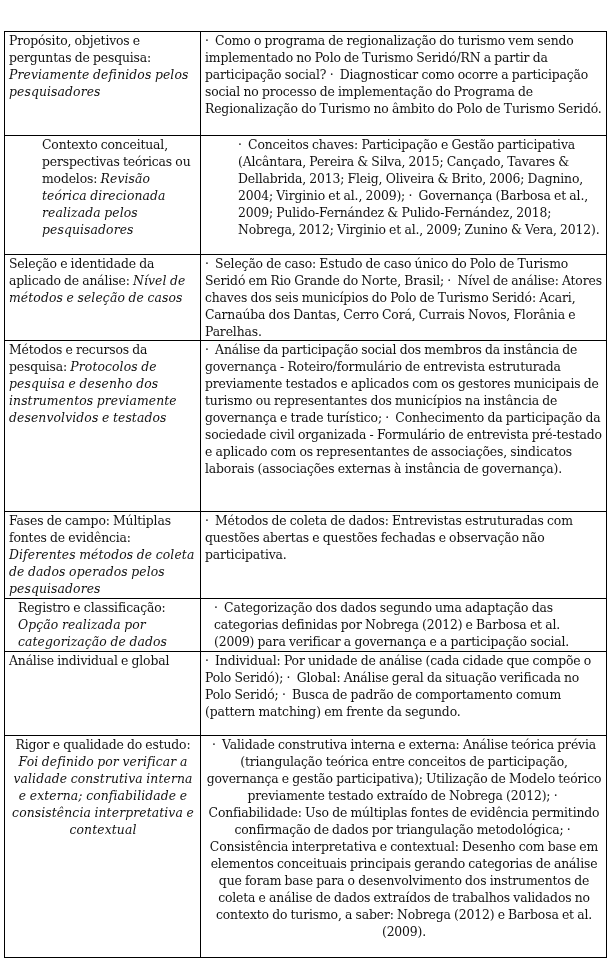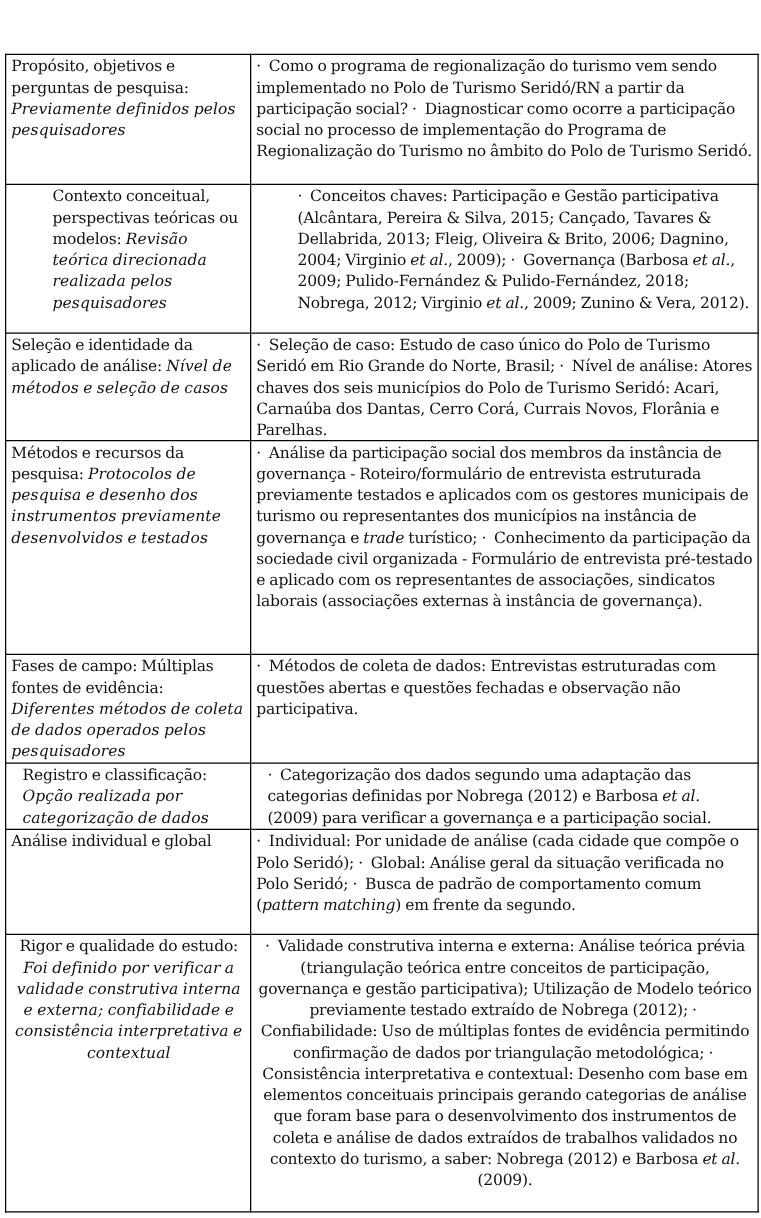--- a/index.html
+++ b/index.html
@@ -11,40 +11,40 @@
       width: 609px;
       height: 974px;
       position: relative;
       overflow: hidden;
       font-family: "DejaVu Serif", "Liberation Serif", serif;
       color: #111111;
     }
     .doc-table {
       position: absolute;
       left: 4px;
-      top: 43px;
+      top: 31px;
       width: 602px;
       border-collapse: collapse;
       table-layout: fixed;
     }
     .doc-table td {
       border: 1px solid #000000;
       vertical-align: top;
       padding: 0 3px 0 4px;
       font-size: 12.4px;
       line-height: 17px;
       letter-spacing: -0.15px;
       word-spacing: -0.5px;
     }
     .doc-table col.c1 { width: 196px; }
     .doc-table col.c2 { width: 406px; }
     .label-main { font-style: normal; }
     .label-em { font-style: italic; letter-spacing: 0.1px; }
     .bullet { padding-right: 3px; }
-    .it { font-style: italic; }
+    .it { }
     tr.r1 td { height: 103px; }
     tr.r2 td { height: 118px; padding-left: 37px; }
     tr.r3 td { height: 84px; }
     tr.r4 td { height: 170px; margin-top: 24px; }
     tr.r5 td { height: 86px; }
     tr.r6 td { height: 52px; padding-left: 13px; }
     tr.r7 td { height: 83px; }
     tr.r8 td { height: 221px; text-align: center; }
   </style>
 </head>

